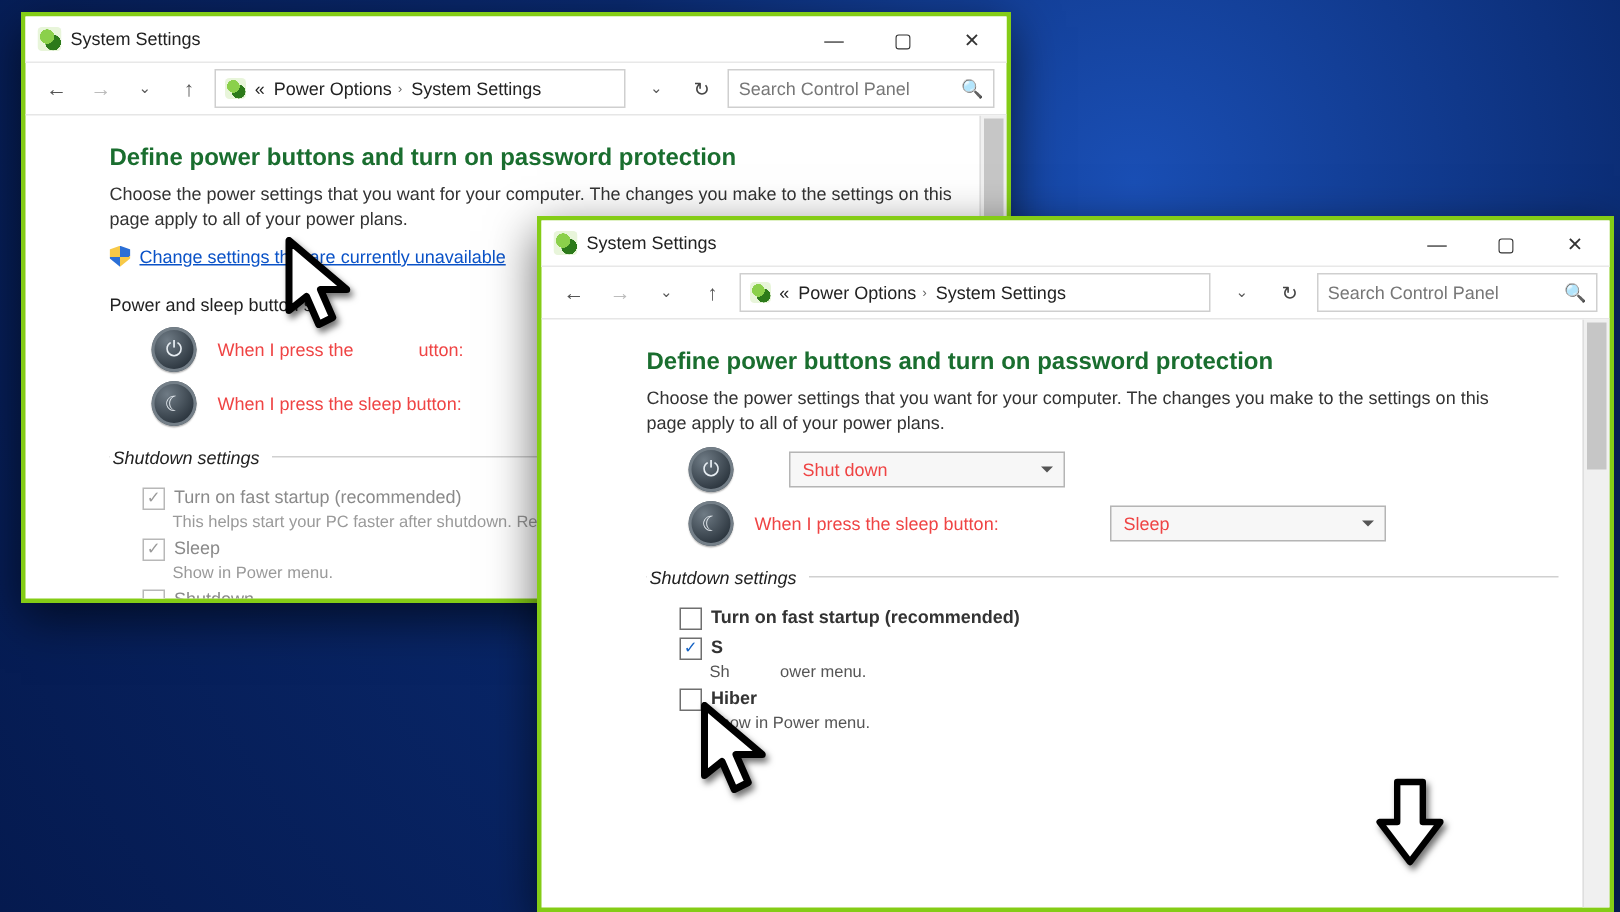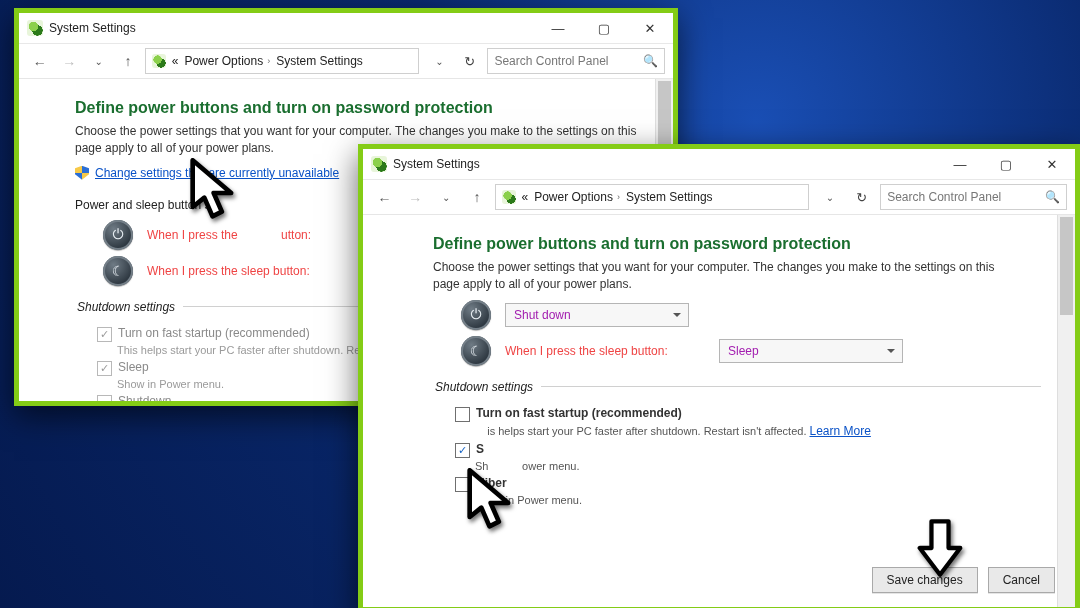--- a/index.html
+++ b/index.html
@@ -17,21 +17,21 @@
     position: absolute; inset:0;
     background: radial-gradient(circle at 70% 20%, #1a4fb5 0%, #0a2a70 40%, #051a4f 100%);
   }
   .watermark {
     position:absolute; right:10px; bottom:6px; font-size:18px; letter-spacing:2px;
     color:rgba(200,220,255,.25); font-weight:500;
   }
   .window {
     position: absolute;
     background: #fff;
-    border: 5px solid #84cc16;
+    border: 3px solid #84cc16;
     box-shadow: 0 10px 30px rgba(0,0,0,.6);
     display: flex;
     flex-direction: column;
   }
   .win1 { left:14px; top:8px; width:654px; height:388px; }
   .win2 { left:358px; top:144px; width:712px; height:458px; }
   .titlebar {
     display:flex; align-items:center; height:30px;
     background:#fff; border-bottom:1px solid #e8e8e8;
     padding-left:8px;
@@ -98,22 +98,22 @@
     width:30px; height:30px; border-radius:50%;
     background:radial-gradient(circle at 35% 30%, #6f7b85, #2d3740 70%);
     box-shadow: inset 0 0 0 2px #747f88, 0 1px 1px rgba(0,0,0,.3);
     display:flex; align-items:center; justify-content:center; color:#e8eef3;
     font-size:14px;
   }
   .opt-label { font-size:12px; color:#ef4444; min-width:200px;}
   .select {
     border:1px solid #b5b5b5; background:#f7f7f7;
     height:22px; min-width:150px; padding:0 24px 0 8px;
-    font-size:12px; color:#a21caf;
-    display:flex; align-items:center; position:relative;
+    font-size:12px; color:#ef4444;
+    display:flex; align-items:center; position:relative;margin-left:23px;
   }
   .select::after {
     content:""; position:absolute; right:7px; top:9px;
     border:4px solid transparent; border-top-color:#555;
   }
   .chk-row { display:flex; align-items:flex-start; gap:6px; margin:4px 0 2px 22px; font-size:12px;}
   .chk {
     width:13px; height:13px; border:1px solid #6f6f6f; background:#fff;
     display:flex; align-items:center; justify-content:center; font-size:11px; color:#1462c4; line-height:1;
     margin-top:1px;
@@ -272,39 +272,31 @@
       <div class="round-icon">☾</div>
       <span class="opt-label">When I press the sleep button:</span>
       <div class="select">Sleep</div>
     </div>
     <fieldset class="shutdown">
       <legend>Shutdown settings</legend>
       <div class="chk-row">
         <span class="chk"></span>
         <b>Turn on fast startup (recommended)</b>
       </div>
-      <div class="sub">
-        &nbsp;&nbsp;&nbsp;&nbsp;is helps start your PC faster after shutdown. Restart isn't affected.
-        <a href="#" class="winlink">Learn More</a>
-      </div>
       <div class="chk-row">
         <span class="chk">✓</span>
         <b>S</b>
       </div>
       <div class="sub">Sh&nbsp;&nbsp;&nbsp;&nbsp;&nbsp;&nbsp;&nbsp;&nbsp;&nbsp;&nbsp;&nbsp;ower menu.</div>
       <div class="chk-row">
         <span class="chk"></span>
         <b>Hiber</b>
       </div>
       <div class="sub">Show in Power menu.</div>
     </fieldset>
-    <div class="footer-btns">
-      <div class="winbtn">Save changes</div>
-      <div class="winbtn">Cancel</div>
-    </div>
     <div class="vscroll">
         <div class="thumb"></div>
       </div>
   </div>
 </div>
 
 <div class="cursor" style="left:186px; top:158px;">
   <svg viewBox="0 0 50 60">
       <path d="M5 2 L5 42 L15 34 L22 50 L30 46 L23 30 L38 30 Z" fill="#fff" stroke="#000" stroke-width="4" stroke-linejoin="round"></path>
     </svg>

